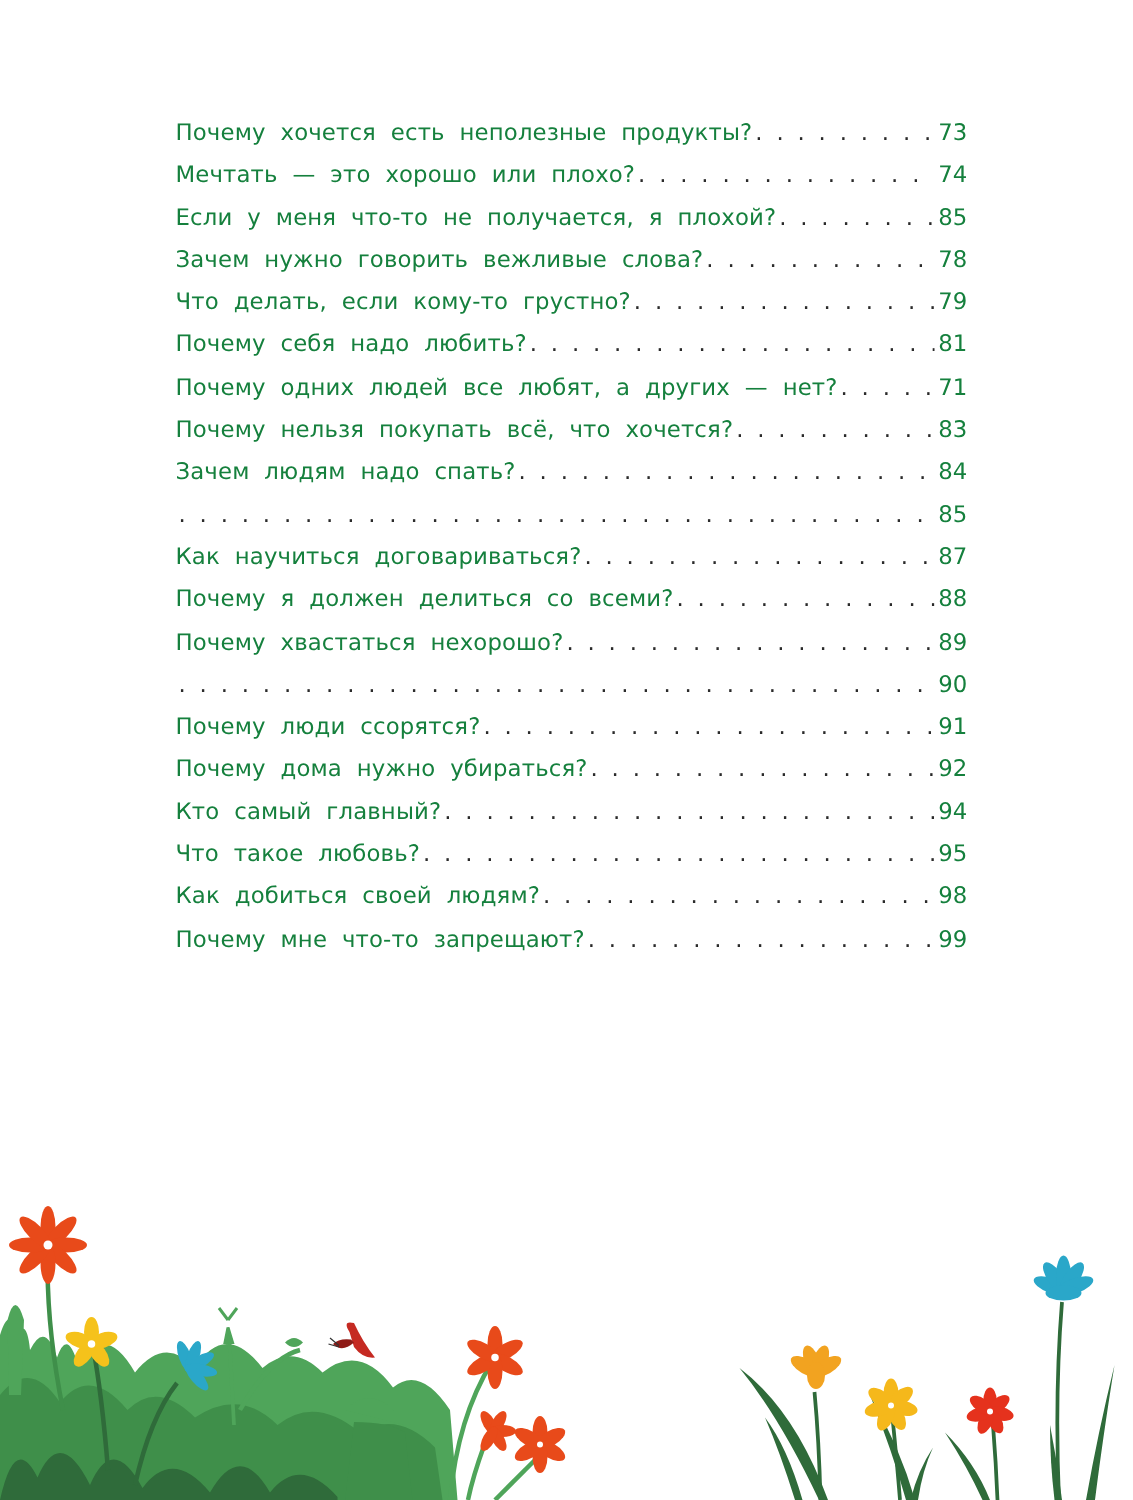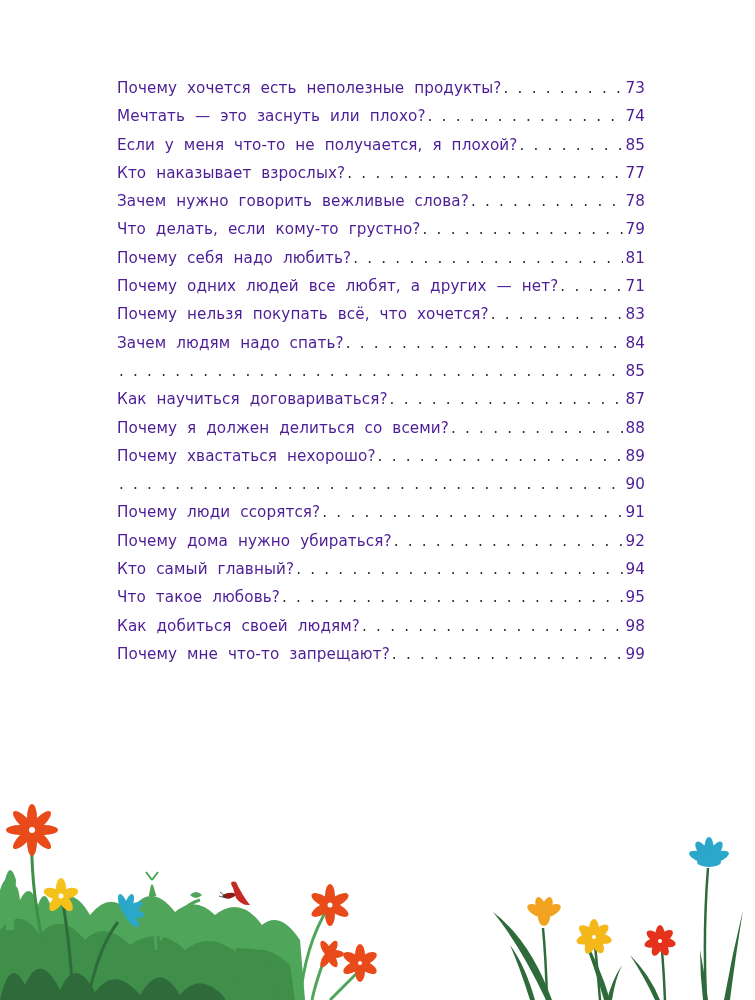--- a/index.html
+++ b/index.html
@@ -1,21 +1,21 @@
 <!DOCTYPE html>
 <html><head>
 <meta charset="utf-8">
 <style>
   html, body { margin: 0; padding: 0; background: #ffffff; }
   body { width: 755px; height: 1000px; position: relative; overflow: hidden; }
   .page { position: absolute; inset: 0; background: #ffffff; }
   .toc { position: absolute; left: 117px; top: 79px; width: 528px; }
   .toc-row {
     display: flex; align-items: baseline; height: 28.3px;
-    font-family: "DejaVu Sans", sans-serif; font-size: 15.2px; color: #4c1d95;
+    font-family: "DejaVu Sans", sans-serif; font-size: 15.2px; color: #15803d;
     letter-spacing: 0.1px; word-spacing: 5px;
   }
   .toc-title { white-space: nowrap; }
   .toc-dots {
     flex: 1; overflow: hidden; white-space: nowrap; margin: 0 2px;
     letter-spacing: 3.2px; color: #2a2a2a; position: relative; top: 0px;
   }
   .toc-dots::before {
     content: ". . . . . . . . . . . . . . . . . . . . . . . . . . . . . . . . . . . . . . . . . . . . . . . . . . . . . . . . . . . . . . . .";
     word-spacing: -2px;
@@ -28,33 +28,28 @@
 
 <div class="page">
 
   <div class="toc">
     <div class="toc-row">
         <span class="toc-title">Почему хочется есть неполезные продукты?</span>
         <span class="toc-dots"></span>
         <span class="toc-page">73</span>
       </div>
     <div class="toc-row">
-        <span class="toc-title">Мечтать — это заснуть или плохо?</span>
+        <span class="toc-title">Мечтать — это хорошо или плохо?</span>
         <span class="toc-dots"></span>
         <span class="toc-page">74</span>
       </div>
     <div class="toc-row">
         <span class="toc-title">Если у меня что-то не получается, я плохой?</span>
         <span class="toc-dots"></span>
         <span class="toc-page">85</span>
-      </div>
-    <div class="toc-row">
-        <span class="toc-title">Кто наказывает взрослых?</span>
-        <span class="toc-dots"></span>
-        <span class="toc-page">77</span>
       </div>
     <div class="toc-row">
         <span class="toc-title">Зачем нужно говорить вежливые слова?</span>
         <span class="toc-dots"></span>
         <span class="toc-page">78</span>
       </div>
     <div class="toc-row">
         <span class="toc-title">Что делать, если кому-то грустно?</span>
         <span class="toc-dots"></span>
         <span class="toc-page">79</span>

